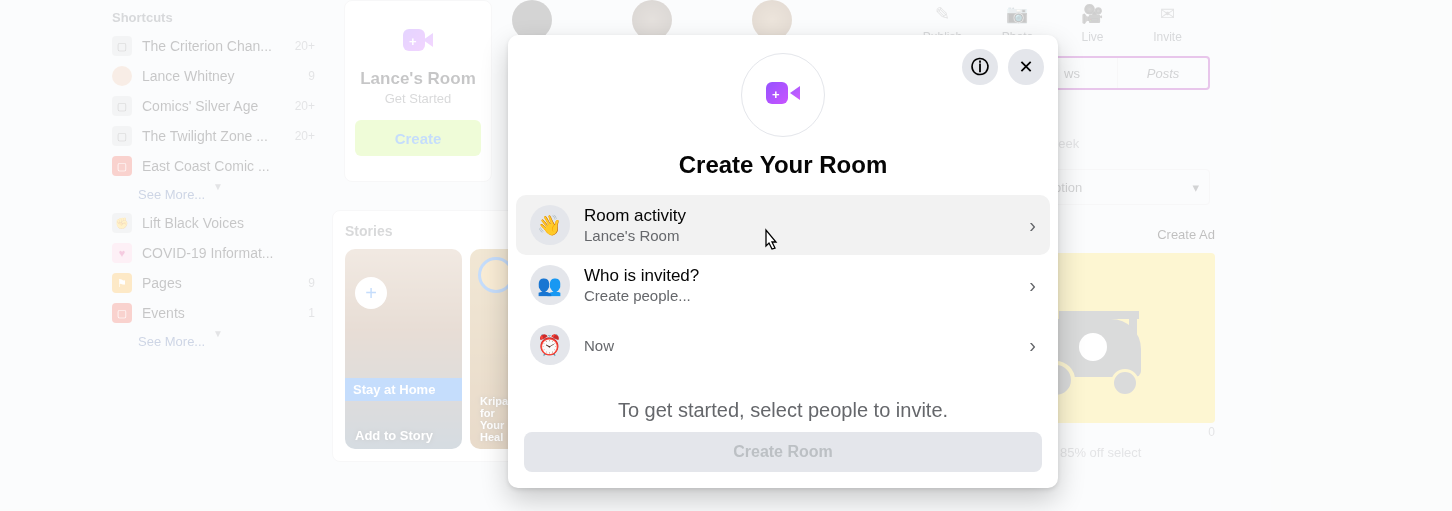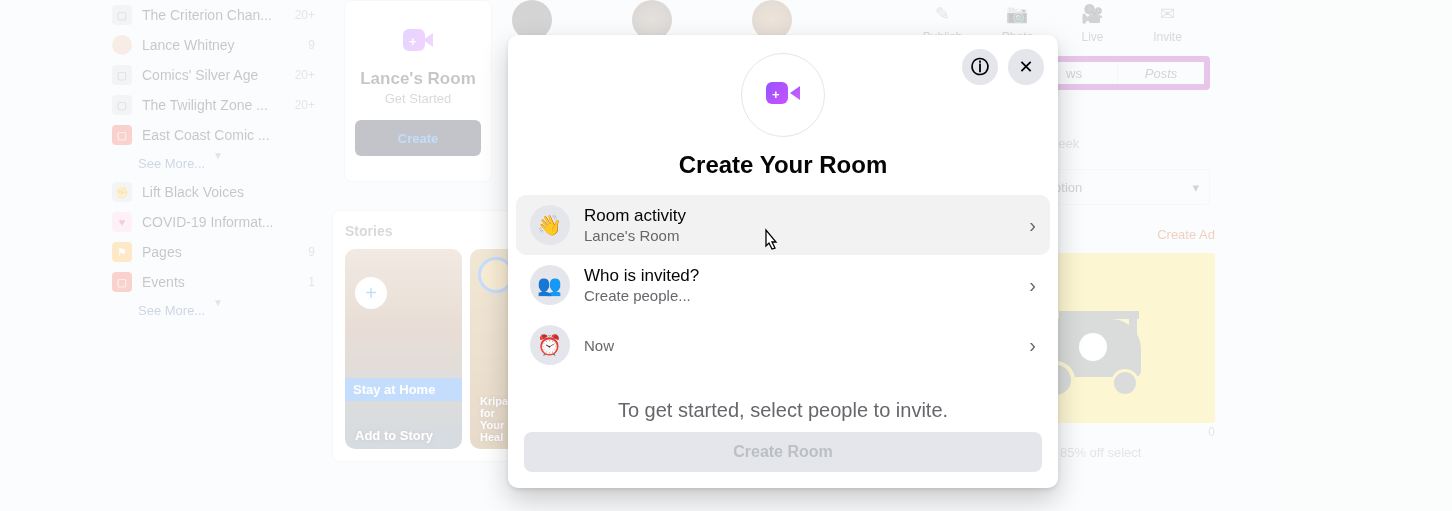--- a/index.html
+++ b/index.html
@@ -87,21 +87,21 @@
     position:relative;
   }
   .cam-ico .cam-body{position:absolute;left:0;top:0;width:22px;height:22px;border-radius:6px;background:linear-gradient(135deg,#9553ff,#c953ff);}
   .cam-ico .cam-lens{position:absolute;right:0;top:4px;width:10px;height:14px;background:linear-gradient(135deg,#a05cff,#d05cff);border-radius:2px 0 0 2px;clip-path:polygon(0 50%,100% 0,100% 100%);}
   .cam-ico .plus{position:absolute;left:6px;top:5px;color:#fff;font-weight:bold;font-size:13px;}
   .room-card .title{font-size:17px;font-weight:600;color:#1c1e21;}
   .room-card .sub{font-size:13px;color:#65676b;margin-top:2px;}
   .room-card .create-btn{
     margin:14px 10px 0 10px; height:36px;
     display:flex;align-items:center;justify-content:center;
-    background:#0f172a;color:#1877f2;font-weight:600;font-size:13px;
+    background:#bef264;color:#1877f2;font-weight:600;font-size:15px;
     border-radius:6px;cursor:pointer;
   }
   .avatar-row{position:absolute;left:180px;top:0;height:64px;display:flex;gap:80px;}
   .avatar-row .av{width:40px;height:40px;border-radius:50%;background:#555;}
   .avatar-row .av2{background:radial-gradient(circle,#958577,#6a5c50);filter:blur(0.4px);}
   .avatar-row .av3{background:radial-gradient(circle,#b59572,#8a6a4a);filter:blur(0.4px);}
 
   
   .stories-wrap{
     position:absolute;left:0;top:210px;width:555px;
@@ -116,29 +116,29 @@
   .story .footer{position:absolute;left:10px;bottom:6px;right:10px;color:#fff;font-weight:700;font-size:13px;text-shadow:0 0 4px rgba(0,0,0,0.6);}
   .story .banner{position:absolute;left:0;right:0;bottom:48px;background:#1877f2;color:#fff;font-size:13px;font-weight:600;padding:4px 8px;}
   .story.other{background:linear-gradient(180deg,#c89f55,#a56f2f);}
   .story .ring{position:absolute;left:8px;top:8px;width:36px;height:36px;border-radius:50%;border:3px solid #1877f2;background:#e6b25a;}
 
   
   .rightcol{position:absolute;left:895px;top:0;width:320px;}
   .actions{display:flex;justify-content:space-around;padding:0 10px 6px 10px;}
   .action{display:flex;flex-direction:column;align-items:center;color:#616770;font-size:12px;cursor:pointer;width:60px;}
   .action .ic{width:28px;height:28px;margin-bottom:2px;display:flex;align-items:center;justify-content:center;font-size:18px;color:#8a8d91;}
-  .tabs-row{display:flex;border:6px solid #a21caf;border-radius:4px;overflow:hidden;margin:6px 0 0 130px;width:185px;height:34px;text-align:right;}
+  .tabs-row{display:flex;border:2px solid #a21caf;border-radius:4px;overflow:hidden;margin:6px 0 0 130px;width:185px;height:34px;text-align:right;}
   .tabs-row .tab{flex:1;display:flex;align-items:center;justify-content:center;font-size:13px;color:#4b4f56;cursor:pointer;}
   .tabs-row .tab+.tab{border-left:1px solid #dddfe2;font-style:italic;}
   .metric{margin:14px 0 0 130px;}
   .metric .num{font-size:28px;color:#1c1e21;font-weight:300;}
   .metric .sub{font-size:13px;color:#90949c;}
   .promo-select{margin:18px 0 0 130px;border:1px solid #dddfe2;border-radius:4px;height:36px;display:flex;align-items:center;justify-content:space-between;padding:0 10px;font-size:13px;color:#4b4f56;width:185px;cursor:pointer;}
   .create-ad{margin:20px 0 0 0;text-align:right;}
-  .create-ad a{color:#c2410c;font-size:13px;cursor:pointer;}
+  .create-ad a{color:#000000;font-size:13px;cursor:pointer;}
   .ad-img{margin-top:10px;width:320px;height:170px;background:#f7d94c;position:relative;overflow:hidden;border-radius:4px;}
   .forklift{position:absolute;right:26px;bottom:24px;width:170px;height:120px;}
   .fk-mast{position:absolute;left:0;bottom:0;width:14px;height:120px;background:#6d6f72;}
   .fk-mast2{position:absolute;left:18px;bottom:0;width:8px;height:100px;background:#6d6f72;}
   .fk-body{position:absolute;left:26px;bottom:22px;width:96px;height:58px;background:#6d6f72;border-radius:6px 30px 6px 6px;}
   .fk-flame{position:absolute;left:60px;bottom:38px;width:28px;height:28px;border-radius:50%;background:#fff;}
   .fk-wheel1{position:absolute;left:18px;bottom:0;width:38px;height:38px;border-radius:50%;background:#6d6f72;border:4px solid #f7d94c;}
   .fk-wheel2{position:absolute;left:92px;bottom:2px;width:28px;height:28px;border-radius:50%;background:#6d6f72;border:3px solid #f7d94c;}
   .fk-roof{position:absolute;left:40px;bottom:80px;width:80px;height:8px;background:#6d6f72;}
   .fk-pillar{position:absolute;left:110px;bottom:40px;width:8px;height:48px;background:#6d6f72;}
@@ -178,20 +178,21 @@
     z-index:200;
     font-size:20px;
     pointer-events:none;
   }
 
 </style>
 </head>
 <body>
 
 <div class="sidebar">
+  <h4>Shortcuts</h4>
 
   <div class="sb-item">
     <div class="sb-icon">▢</div>
     <span class="sb-label">The Criterion Chan...</span>
     <span class="sb-badge">20+</span>
   </div>
   <div class="sb-item">
     <div class="sb-icon round"></div>
     <span class="sb-label">Lance Whitney</span>
     <span class="sb-badge">9</span>

